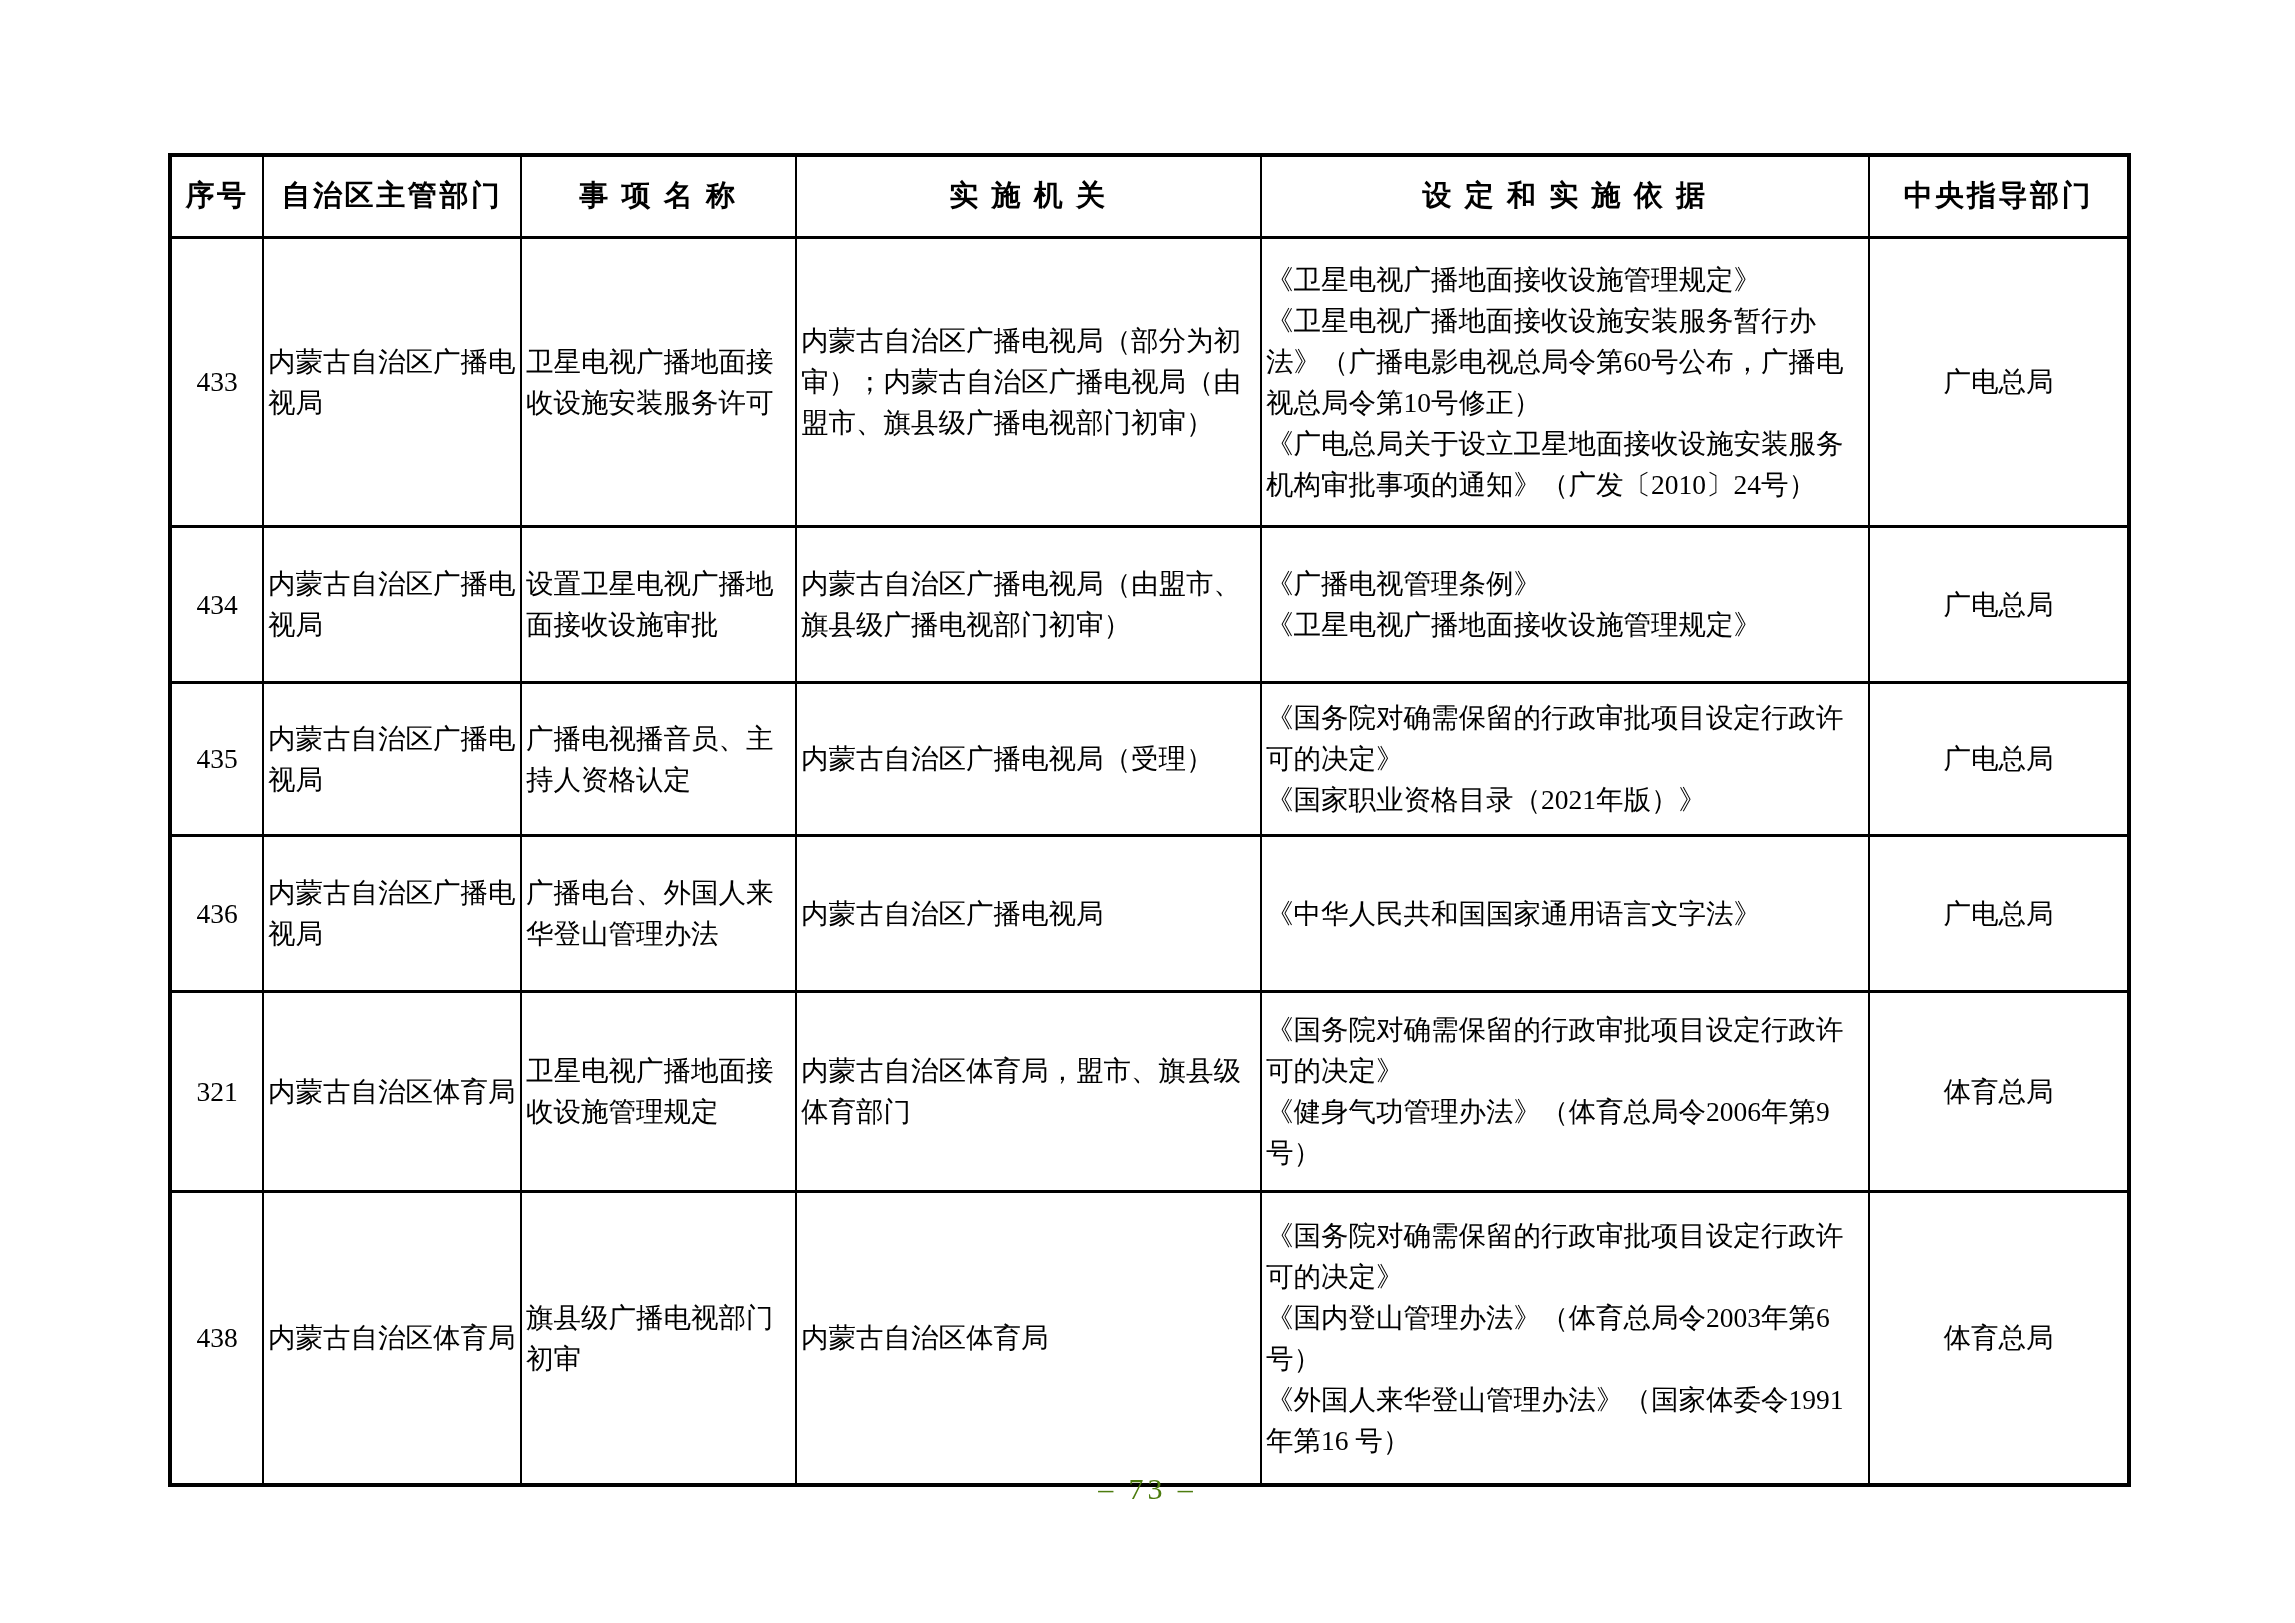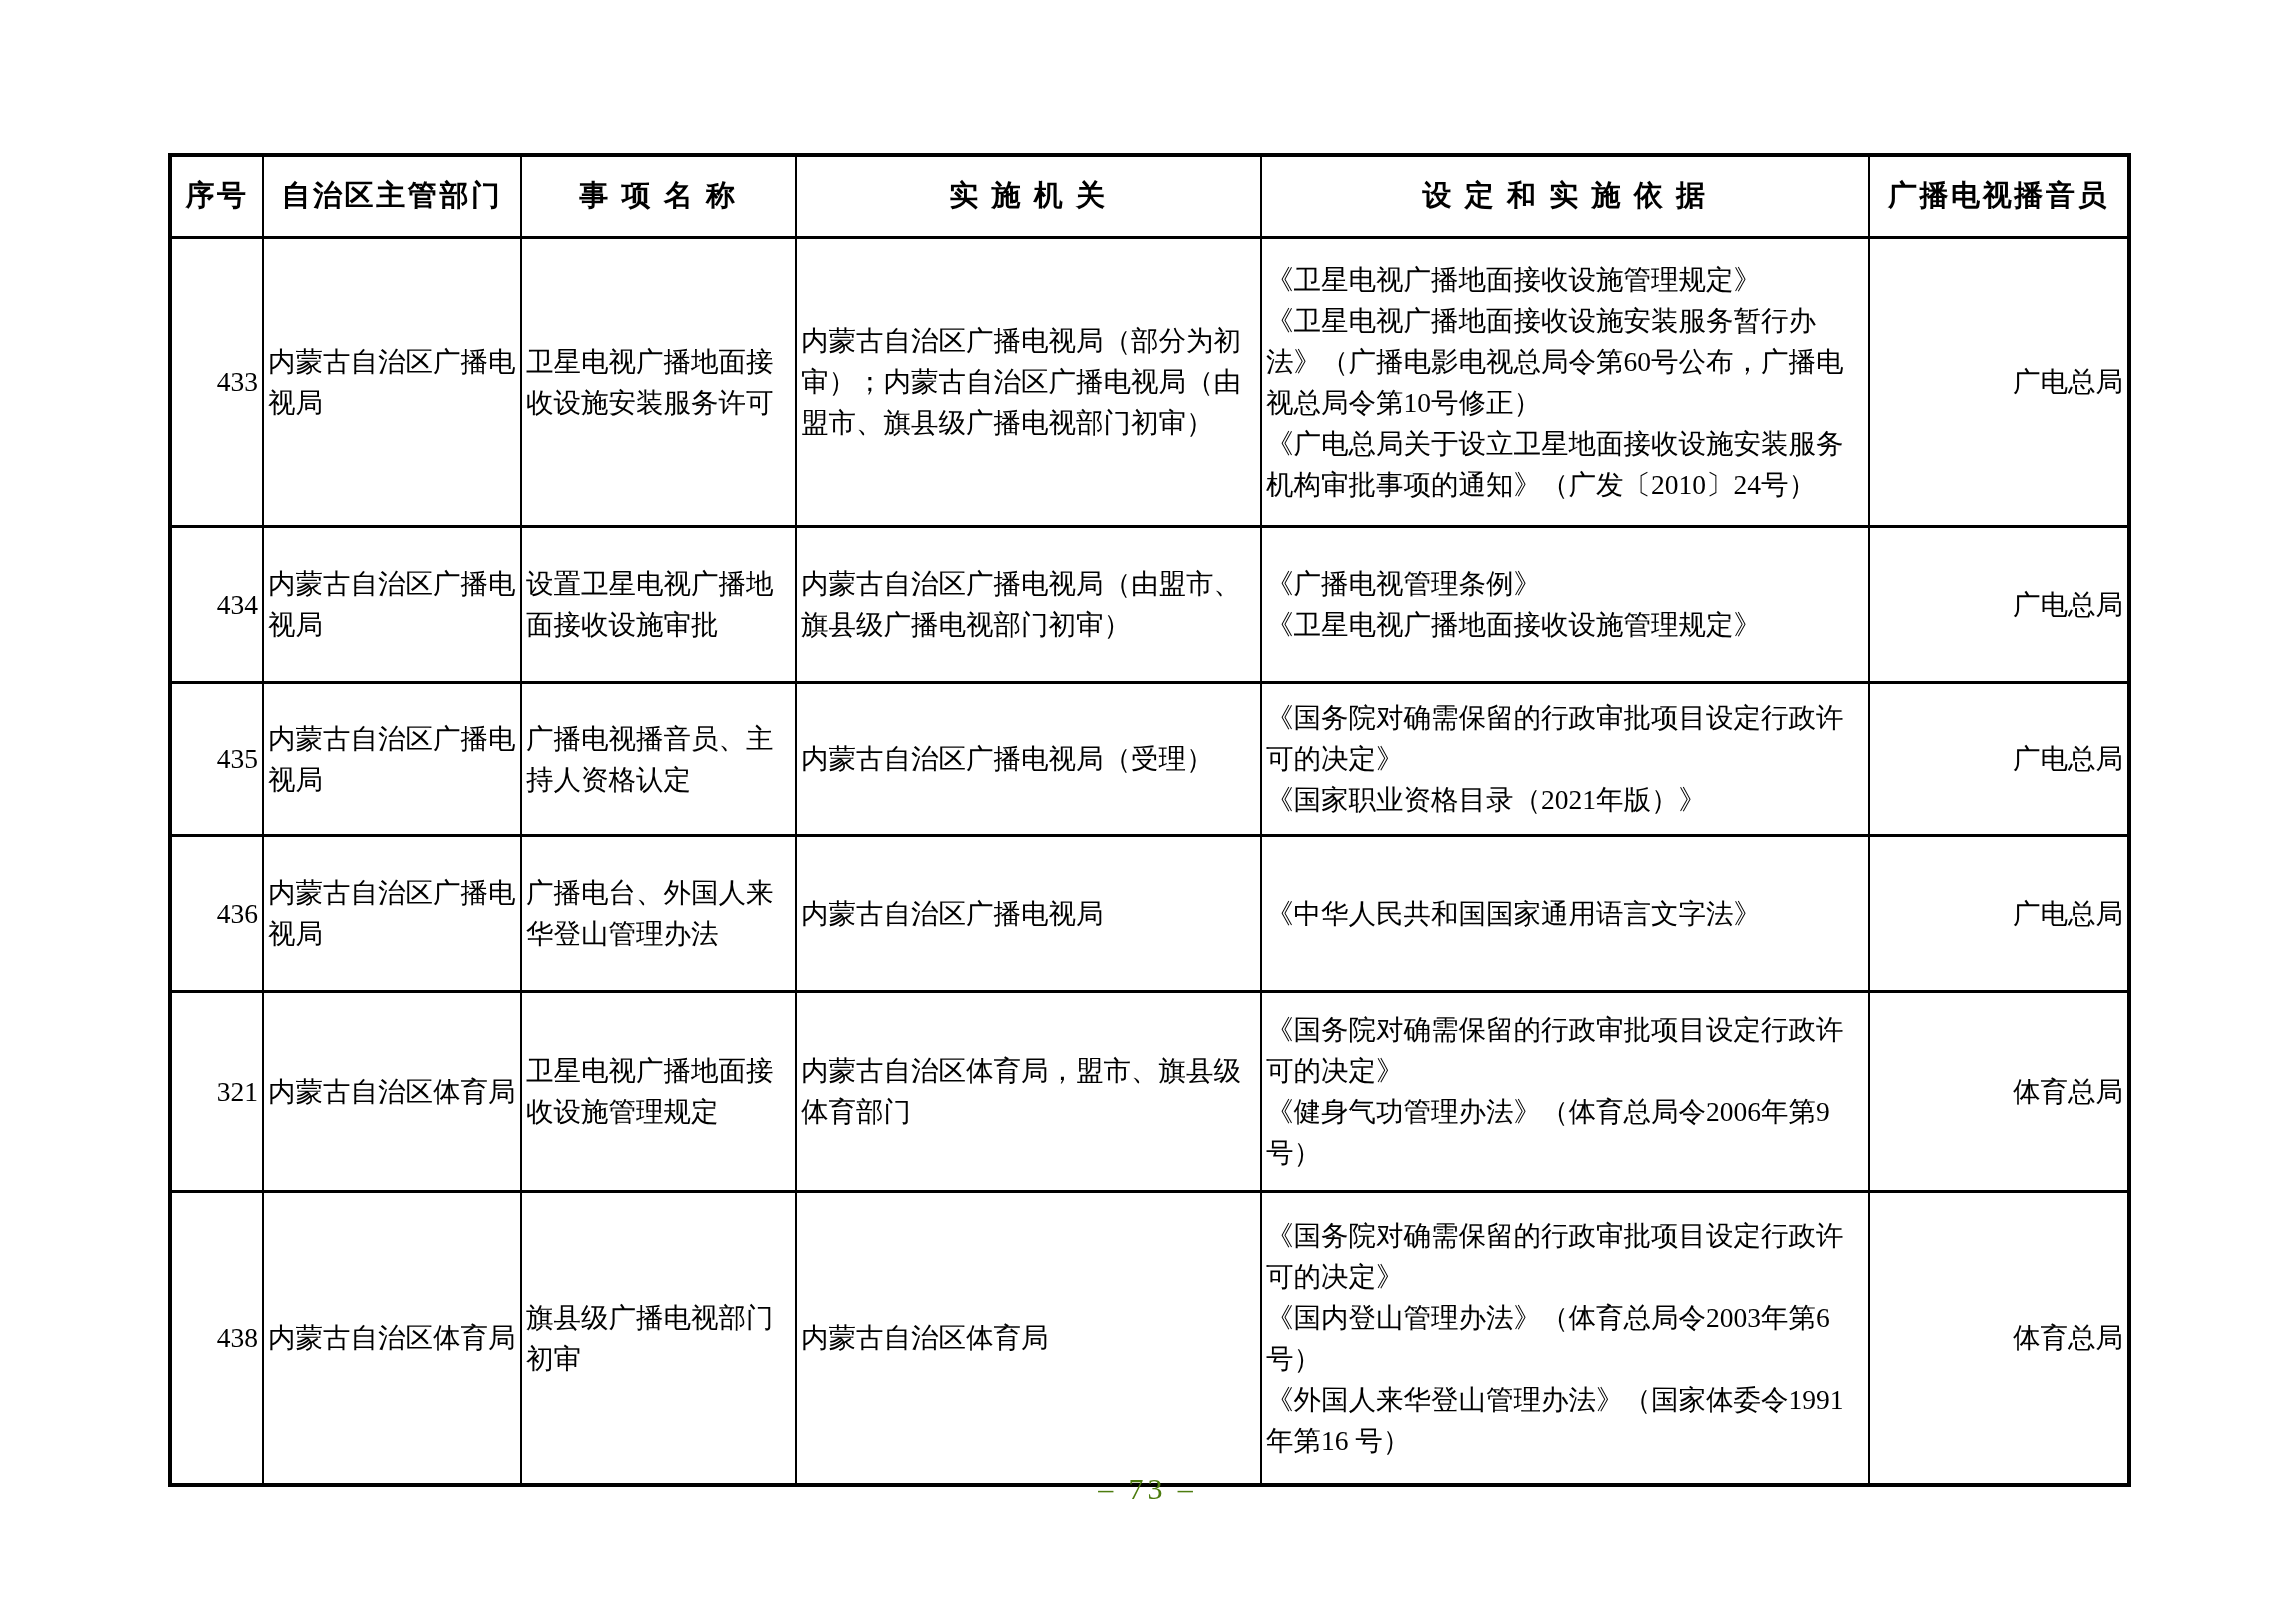--- a/index.html
+++ b/index.html
@@ -41,21 +41,21 @@
     text-align: center;
     letter-spacing: 2.6px;
     padding: 2.6px 3.9px;
   }
   table.approval td {
     font-size: 27.5px;
     line-height: 41px;
     padding: 3.9px 3.9px;
   }
   td.c-no, td.c-central {
-    text-align: right;
+    text-align: center;
   }
   td.c-dept, td.c-item, td.c-agency, td.c-basis {
     text-align: left;
     word-break: break-all;
   }
   td.c-basis {
     white-space: pre-line;
   }
   #page-footer {
     position: absolute;
@@ -84,21 +84,21 @@
         <col style="width:608px">
         <col style="width:260px">
       </colgroup>
       <thead>
         <tr style="height:82px">
           <th>序号</th>
           <th>自治区主管部门</th>
           <th>事 项 名 称</th>
           <th>实 施 机 关</th>
           <th>设 定 和 实 施 依 据</th>
-          <th>广播电视播音员</th>
+          <th>中央指导部门</th>
         </tr>
       </thead>
       <tbody>
         <tr style="height:289px">
           <td class="c-no">433</td>
           <td class="c-dept">内蒙古自治区广播电视局</td>
           <td class="c-item">卫星电视广播地面接收设施安装服务许可</td>
           <td class="c-agency">内蒙古自治区广播电视局（部分为初审）；内蒙古自治区广播电视局（由盟市、旗县级广播电视部门初审）</td>
           <td class="c-basis">《卫星电视广播地面接收设施管理规定》
 《卫星电视广播地面接收设施安装服务暂行办法》（广播电影电视总局令第60号公布，广播电视总局令第10号修正）

